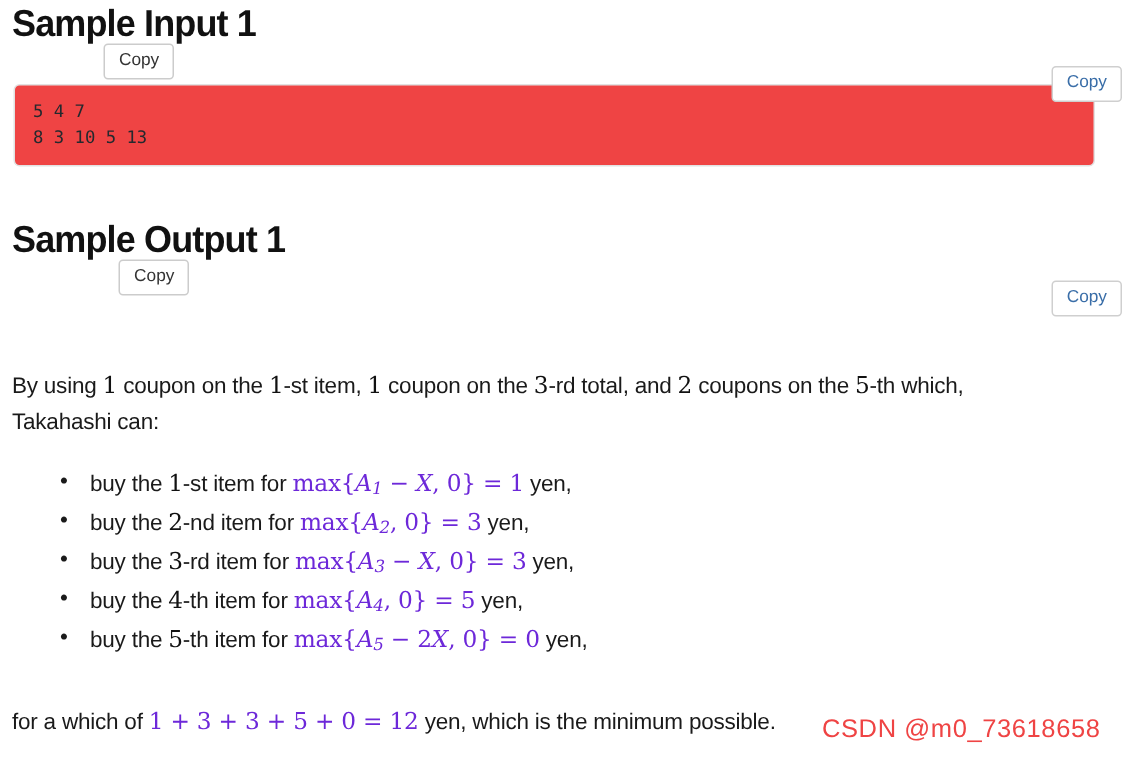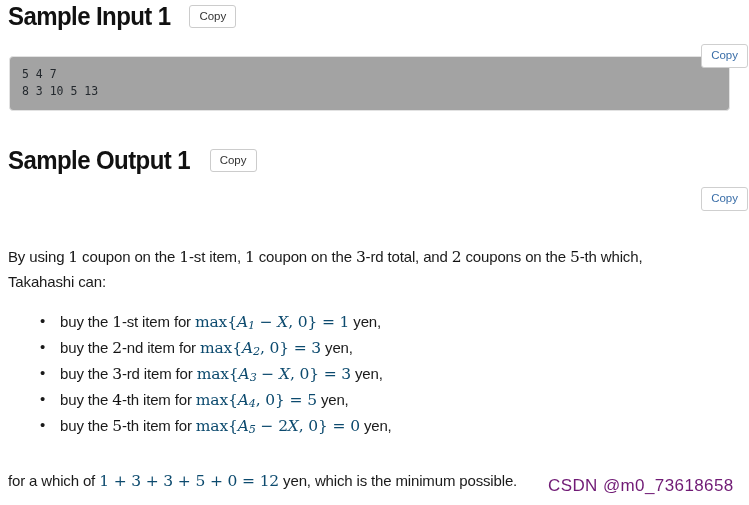--- a/index.html
+++ b/index.html
@@ -14,22 +14,23 @@
     overflow: hidden;
     font-family: "Liberation Sans", sans-serif;
     color: #1a1a1a;
     -webkit-font-smoothing: antialiased;
   }
 
   
   .section-head {
     display: flex;
     align-items: center;
-    gap: 12px;
+    gap: 0;
     padding-left: 4px;
+    flex-direction: column;
   }
   .section-title {
     font-family: "Liberation Sans", sans-serif;
     font-size: 25px;
     font-weight: bold;
     letter-spacing: -0.6px;
     color: #111111;
     line-height: 1;
     white-space: nowrap;
     transform: scaleX(0.96);
@@ -46,21 +47,21 @@
     line-height: 1;
     white-space: nowrap;
     cursor: pointer;
   }
 
   
   .code-wrap {
     position: relative;
   }
   .code-block {
-    background: #a3a3a3;
+    background: #ef4444;
     border: 1px solid #e2e2e2;
     border-radius: 4px;
     font-family: "DejaVu Sans Mono", monospace;
     font-size: 11.5px;
     line-height: 1.55;
     color: #24292e;
     padding: 9px 12px;
     white-space: pre;
     overflow: hidden;
     box-sizing: border-box;
@@ -110,21 +111,21 @@
     left: 36px;
     top: -1px;
     font-size: 15px;
     color: #1a1a1a;
   }
 
   
   .math {
     font-family: "DejaVu Serif", serif;
     font-size: 15.5px;
-    color: #0c4a6e;
+    color: #6d28d9;
     white-space: nowrap;
   }
   .math .mvar {
     font-style: italic;
     font-family: "DejaVu Serif", serif;
   }
   .math .mop {
     font-style: normal;
     font-family: "DejaVu Serif", serif;
   }
@@ -147,21 +148,21 @@
   #explain      { position: absolute; left: 4px;  top: 245px; width: 745px; }
   #bullet-list  { position: absolute; left: 4px;  top: 310px; width: 745px; }
   #total-line   { position: absolute; left: 4px;  top: 469px; width: 745px; }
 
   .watermark {
     position: absolute;
     left: 548px;
     top: 476px;
     font-family: "Liberation Sans", sans-serif;
     font-size: 17px;
-    color: #701a75;
+    color: #ef4444;
     letter-spacing: 0.4px;
     white-space: nowrap;
     pointer-events: none;
   }
 </style>
 </head>
 <body>
 
 <div class="section-head" id="head-input">
   <span class="section-title">Sample Input 1</span>

